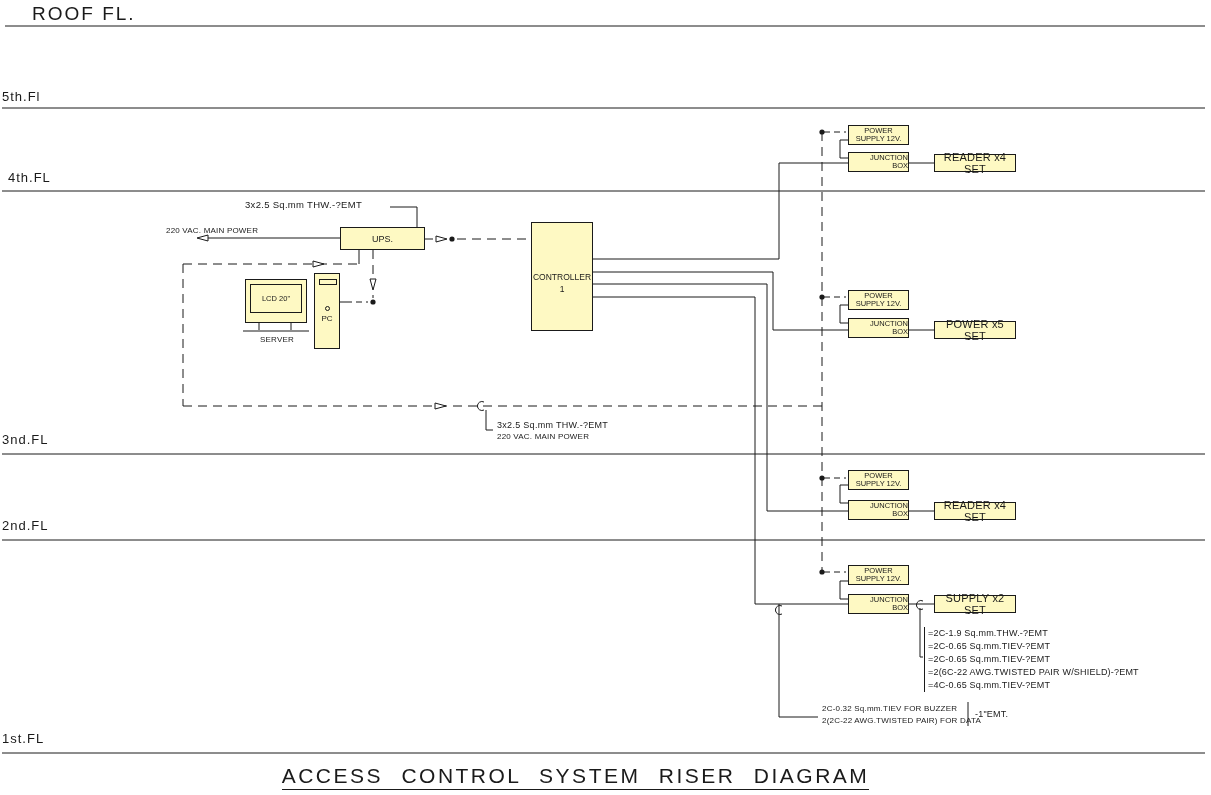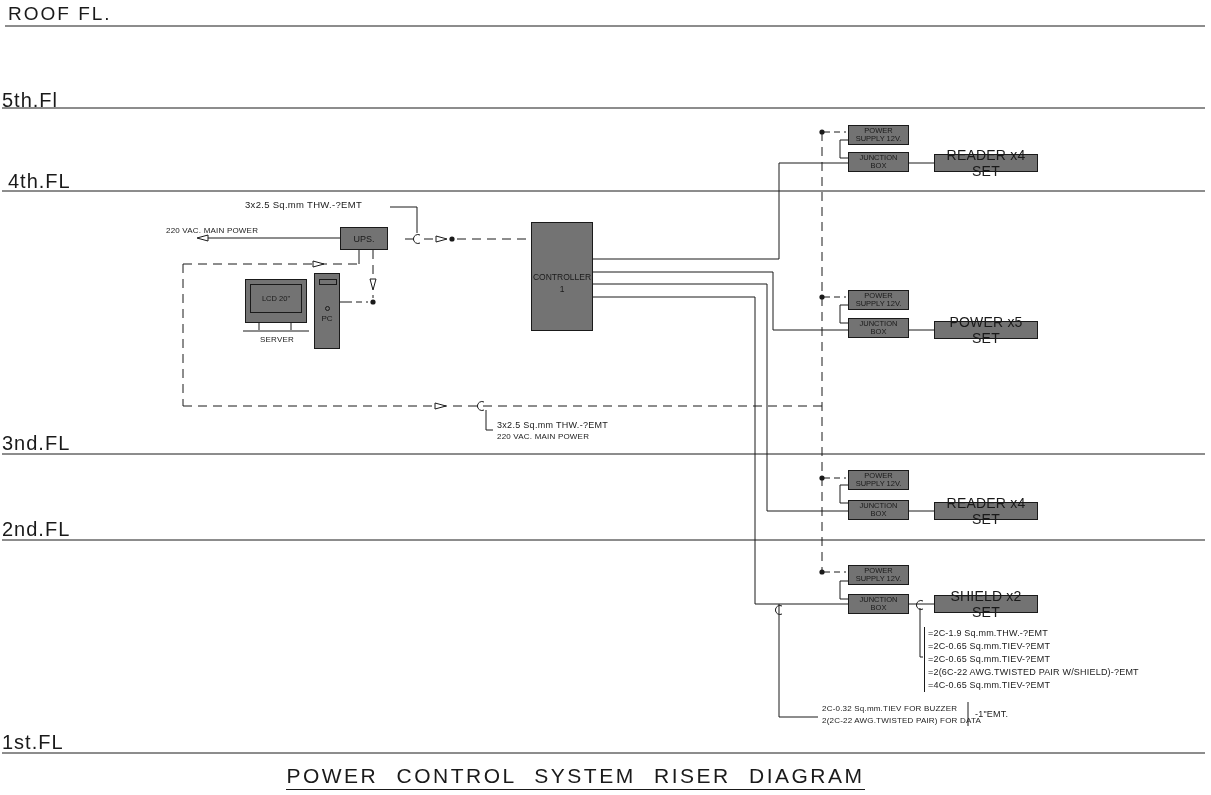--- a/index.html
+++ b/index.html
@@ -1,29 +1,29 @@
 <!DOCTYPE html>
 <html><head>
 <meta charset="utf-8">
 <style>
   * { box-sizing: border-box; margin: 0; padding: 0; }
   html,body { width: 1211px; height: 795px; background: #fff; overflow: hidden; }
   body { position: relative; font-family: "Liberation Sans", sans-serif; color: #1a1a1a; }
   svg.wires { position: absolute; left: 0; top: 0; z-index: 1; }
   .abs { position: absolute; z-index: 2; }
-  .box { position: absolute; z-index: 2; border: 1px solid #1a1a1a; background: #737373;
+  .box { position: absolute; z-index: 2; border: 1px solid #1a1a1a; background: #fef9c3;
          display: flex; flex-direction: column; align-items: center; justify-content: center;
          text-align: center; }
-  .floor-label { font-size: 20px; letter-spacing: 1px; white-space: nowrap; }
-  .roof { font-size: 19px; letter-spacing: 2px; }
+  .floor-label { font-size: 13px; letter-spacing: 1px; white-space: nowrap; }
+  .roof { font-size: 19px; letter-spacing: 2px; margin-left: 24px; }
   .small-note { font-size: 8px; white-space: nowrap; letter-spacing: 0.2px; }
   .note-9 { font-size: 9.5px; white-space: nowrap; letter-spacing: 0.3px; }
   .ps-box { left: 848px; width: 61px; height: 20px; font-size: 7.5px; line-height: 8.5px; }
-  .jb-box { left: 848px; width: 61px; height: 20px; font-size: 7.5px; line-height: 8.5px; }
-  .reader-box { left: 934px; width: 104px; height: 18px; font-size: 14px; letter-spacing: 0.2px; }
+  .jb-box { left: 848px; width: 61px; height: 20px; font-size: 7.5px; line-height: 8.5px; align-items: flex-end; }
+  .reader-box { left: 934px; width: 82px; height: 18px; font-size: 11px; letter-spacing: 0.2px; }
   .group { position: absolute; left: 0; top: 0; width: 0; height: 0; }
   .group .ps-box, .group .jb-box, .group .reader-box { position: absolute; }
   .schedule { left: 924px; top: 627px; border-left: 1px solid #1a1a1a; padding-left: 3px; }
   .schedule div { font-size: 9px; line-height: 13px; white-space: nowrap; letter-spacing: 0.2px; }
   .title-wrap { left: 0; top: 764px; width: 1151px; text-align: center; }
   .title-wrap span { font-size: 21px; letter-spacing: 2.5px; word-spacing: 10px;
                      border-bottom: 1.5px solid #1a1a1a; padding-bottom: 2px; }
   .monitor-inner { position: absolute; left: 4px; top: 4px; right: 4px; bottom: 9px;
                    border: 1px solid #1a1a1a; display: flex; align-items: center;
                    justify-content: center; font-size: 7.5px; }
@@ -119,21 +119,21 @@
 <div class="abs floor-label roof" style="left:8px;top:3px">ROOF FL.</div>
 <div class="abs floor-label" style="left:2px;top:89px">5th.Fl</div>
 <div class="abs floor-label" style="left:8px;top:170px">4th.FL</div>
 <div class="abs floor-label" style="left:2px;top:432px">3nd.FL</div>
 <div class="abs floor-label" style="left:2px;top:518px">2nd.FL</div>
 <div class="abs floor-label" style="left:2px;top:731px">1st.FL</div>
 
 <div class="abs note-9" style="left:245px;top:199px">3x2.5 Sq.mm THW.-?EMT</div>
 <div class="abs small-note" style="left:166px;top:226px">220 VAC. MAIN POWER</div>
 
-<div class="box" style="left:340px;top:227px;width:48px;height:23px;font-size:9px">
+<div class="box" style="left:340px;top:227px;width:85px;height:23px;font-size:9px">
   <span>UPS.</span>
 </div>
 
 <div class="box" style="left:531px;top:222px;width:62px;height:109px;font-size:8.5px;line-height:12px;padding-top:48px;justify-content:flex-start">
   <span>CONTROLLER</span>
   <span>1</span>
 </div>
 
 <div class="box" style="left:245px;top:279px;width:62px;height:44px">
   <div class="monitor-inner">
@@ -193,34 +193,34 @@
 <div class="group">
   <div class="box ps-box" style="top:565px">
     <span>POWER</span>
     <span>SUPPLY 12V.</span>
   </div>
   <div class="box jb-box" style="top:594px">
     <span>JUNCTION</span>
     <span>BOX</span>
   </div>
   <div class="box reader-box" style="top:595px">
-    <span>SHIELD x2 SET</span>
+    <span>SUPPLY x2 SET</span>
   </div>
 </div>
 
 <div class="abs note-9" style="left:497px;top:420px;font-size:9px">3x2.5 Sq.mm THW.-?EMT</div>
 <div class="abs small-note" style="left:497px;top:432px">220 VAC. MAIN POWER</div>
 
 <div class="abs schedule">
   <div>=2C-1.9 Sq.mm.THW.-?EMT</div>
   <div>=2C-0.65 Sq.mm.TIEV-?EMT</div>
   <div>=2C-0.65 Sq.mm.TIEV-?EMT</div>
   <div>=2(6C-22 AWG.TWISTED PAIR W/SHIELD)-?EMT</div>
   <div>=4C-0.65 Sq.mm.TIEV-?EMT</div>
 </div>
 
 <div class="abs small-note" style="left:822px;top:704px">2C-0.32 Sq.mm.TIEV FOR BUZZER</div>
 <div class="abs small-note" style="left:822px;top:716px">2(2C-22 AWG.TWISTED PAIR) FOR DATA</div>
 <div class="abs small-note" style="left:975px;top:709px;font-size:9px">-1"EMT.</div>
 
 <div class="abs title-wrap">
-  <span>POWER CONTROL SYSTEM RISER DIAGRAM</span>
+  <span>ACCESS CONTROL SYSTEM RISER DIAGRAM</span>
 </div>
 
 </body></html>

